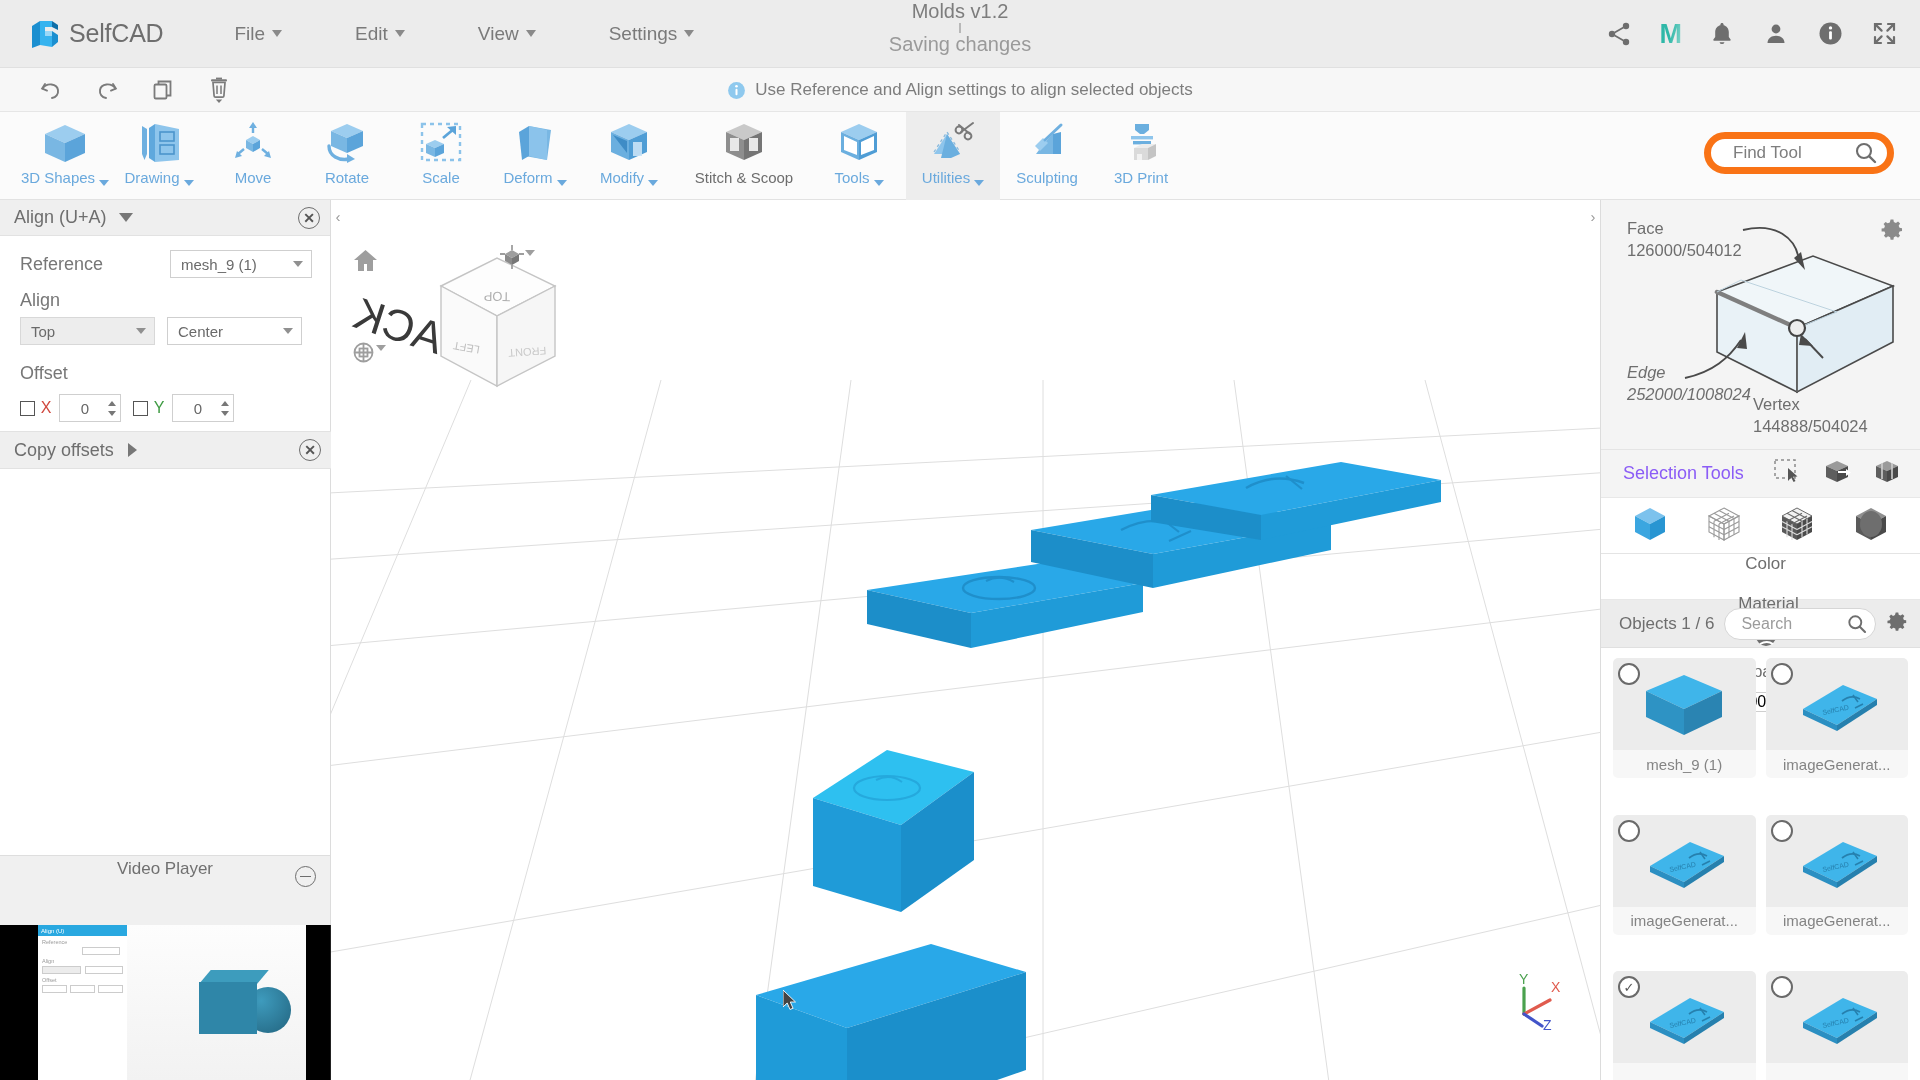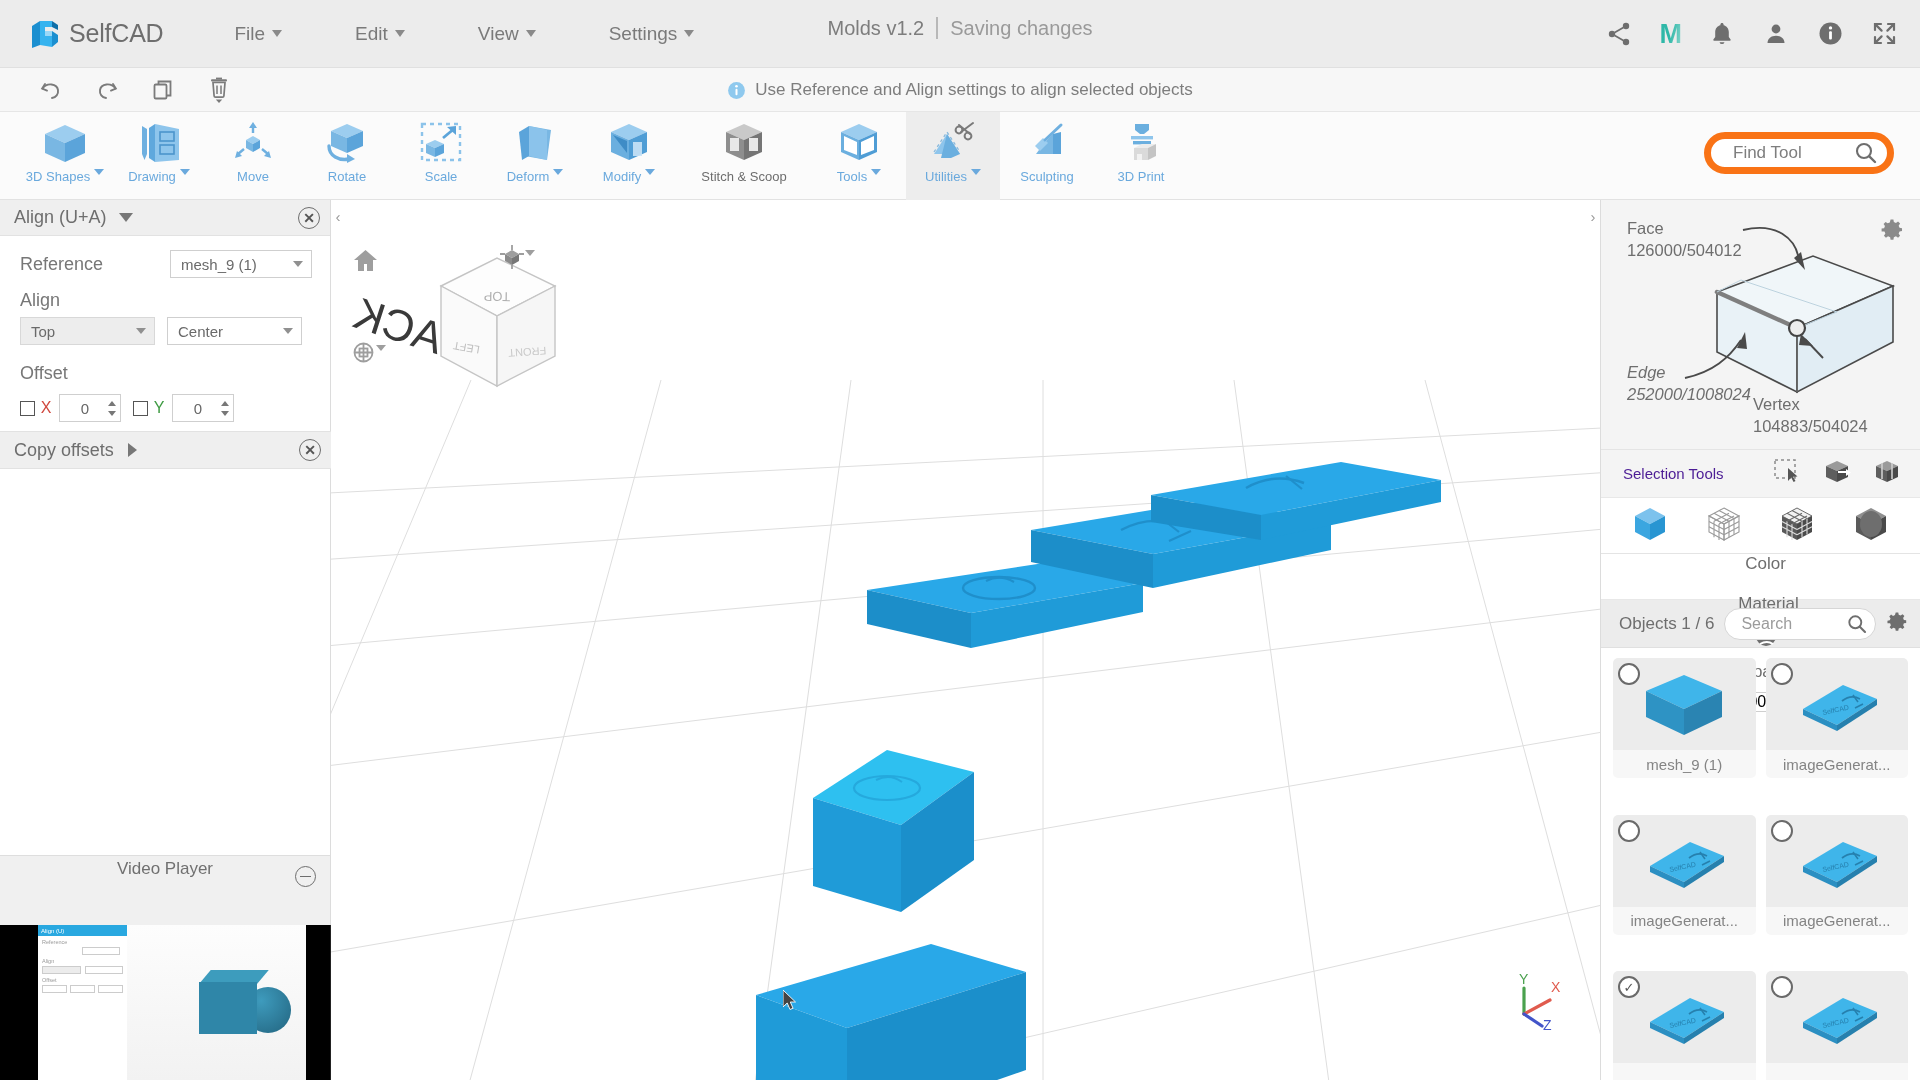--- a/index.html
+++ b/index.html
@@ -29,20 +29,21 @@
     display: flex; align-items: center; gap: 7px; padding: 4px 2px; margin-left: 41px;
   }
   .caret-dn {
     width: 0; height: 0; border-left: 5.5px solid transparent;
     border-right: 5.5px solid transparent; border-top: 7px solid #8a8a8a;
   }
   .title-block {
     position: absolute; left: 0; right: 0; top: 0; height: 56px;
     display: flex; align-items: center; justify-content: center;
     pointer-events: none;
+    flex-direction: column;
   }
   .doc-title { font-size: 20px; color: #7d7d7d; }
   .title-sep {
     display: inline-block; width: 2px; height: 22px;
     background: #b8b8b8; margin: 0 12px; vertical-align: -4px;
   }
   .doc-status { font-size: 20px; color: #9a9a9a; }
   .header-icons {
     position: absolute; right: 22px; top: 0; height: 68px;
     display: flex; align-items: center; gap: 28px;
@@ -79,22 +80,22 @@
     display: flex; align-items: flex-start; padding-left: 18px;
   }
   .rb-item {
     width: 94px; height: 88px; display: flex; flex-direction: column;
     align-items: center; justify-content: flex-start; padding-top: 8px;
     cursor: pointer; position: relative;
   }
   .rb-item.active { background: #ededed; }
   .rb-ico { height: 46px; display: flex; align-items: center; justify-content: center; }
   .rb-label {
-    font-size: 13px; color: #6aa9dd; margin-top: 3px;
-    display: flex; align-items: flex-start; gap: 4px; white-space: nowrap;
+    font-size: 15px; color: #6aa9dd; margin-top: 3px;
+    display: flex; align-items: flex-end; gap: 4px; white-space: nowrap;
   }
   .rb-label.grey { color: #6d6d6d; }
   .rb-item.wide { width: 136px; }
   .caret-sm {
     width: 0; height: 0; border-left: 5px solid transparent;
     border-right: 5px solid transparent; border-top: 6.5px solid #6aa9dd;
   }
   .findtool {
     position: absolute; right: 26px; top: 20px;
     width: 190px; height: 42px; border: 7px solid #f97316; border-radius: 22px;
@@ -263,21 +264,21 @@
   }
   .rp-gear { position: absolute; right: 16px; top: 18px; cursor: pointer; }
   .lab { position: absolute; font-size: 16.5px; color: #6e6e6e; line-height: 1.32; }
   .lab-face { left: 26px; top: 18px; }
   .lab-edge { left: 26px; top: 162px; font-style: italic; }
   .lab-vert { left: 152px; top: 194px; }
   .rp-seltools {
     height: 48px; background: #f4f4f4; border-bottom: 1px solid #e8e8e8;
     display: flex; align-items: center; padding: 0 18px 0 22px;
   }
-  .st-title { font-size: 15px; color: #4c1d95; }
+  .st-title { font-size: 18px; color: #8b5cf6; }
   .st-icons { margin-left: auto; display: flex; align-items: center; gap: 22px; }
   .rp-modes {
     height: 56px; background: #fff; border-bottom: 1px solid #e4e4e4;
     display: flex; align-items: center; justify-content: space-around; padding: 0 12px;
   }
   .rp-mode { cursor: pointer; }
   .rp-props {
     height: 46px; display: flex; align-items: center;
     padding: 0 12px 0 22px; gap: 10px; border-bottom: 1px solid #e8e8e8; flex-direction: column;
   }
@@ -890,21 +891,21 @@
       <div class="lab lab-face">
         <span>Face</span><br>
         <span>126000/504012</span>
       </div>
       <div class="lab lab-edge">
         <span>Edge</span><br>
         <span>252000/1008024</span>
       </div>
       <div class="lab lab-vert">
         <span>Vertex</span><br>
-        <span>104883/504024</span>
+        <span>144888/504024</span>
       </div>
     </div>
 
     <div class="rp-seltools">
       <span class="st-title">Selection Tools</span>
       <span class="st-icons">
         <span>
           <svg width="28" height="26" viewBox="0 0 28 26">
             <rect x="1" y="1" width="20" height="18" fill="none" stroke="#8a8a8a" stroke-width="1.5" stroke-dasharray="3 3"></rect>
             <polygon points="14,9 14,22 17.2,18.5 19.6,23 21.5,22 19,17.8 23.5,17.5" fill="#555"></polygon>

